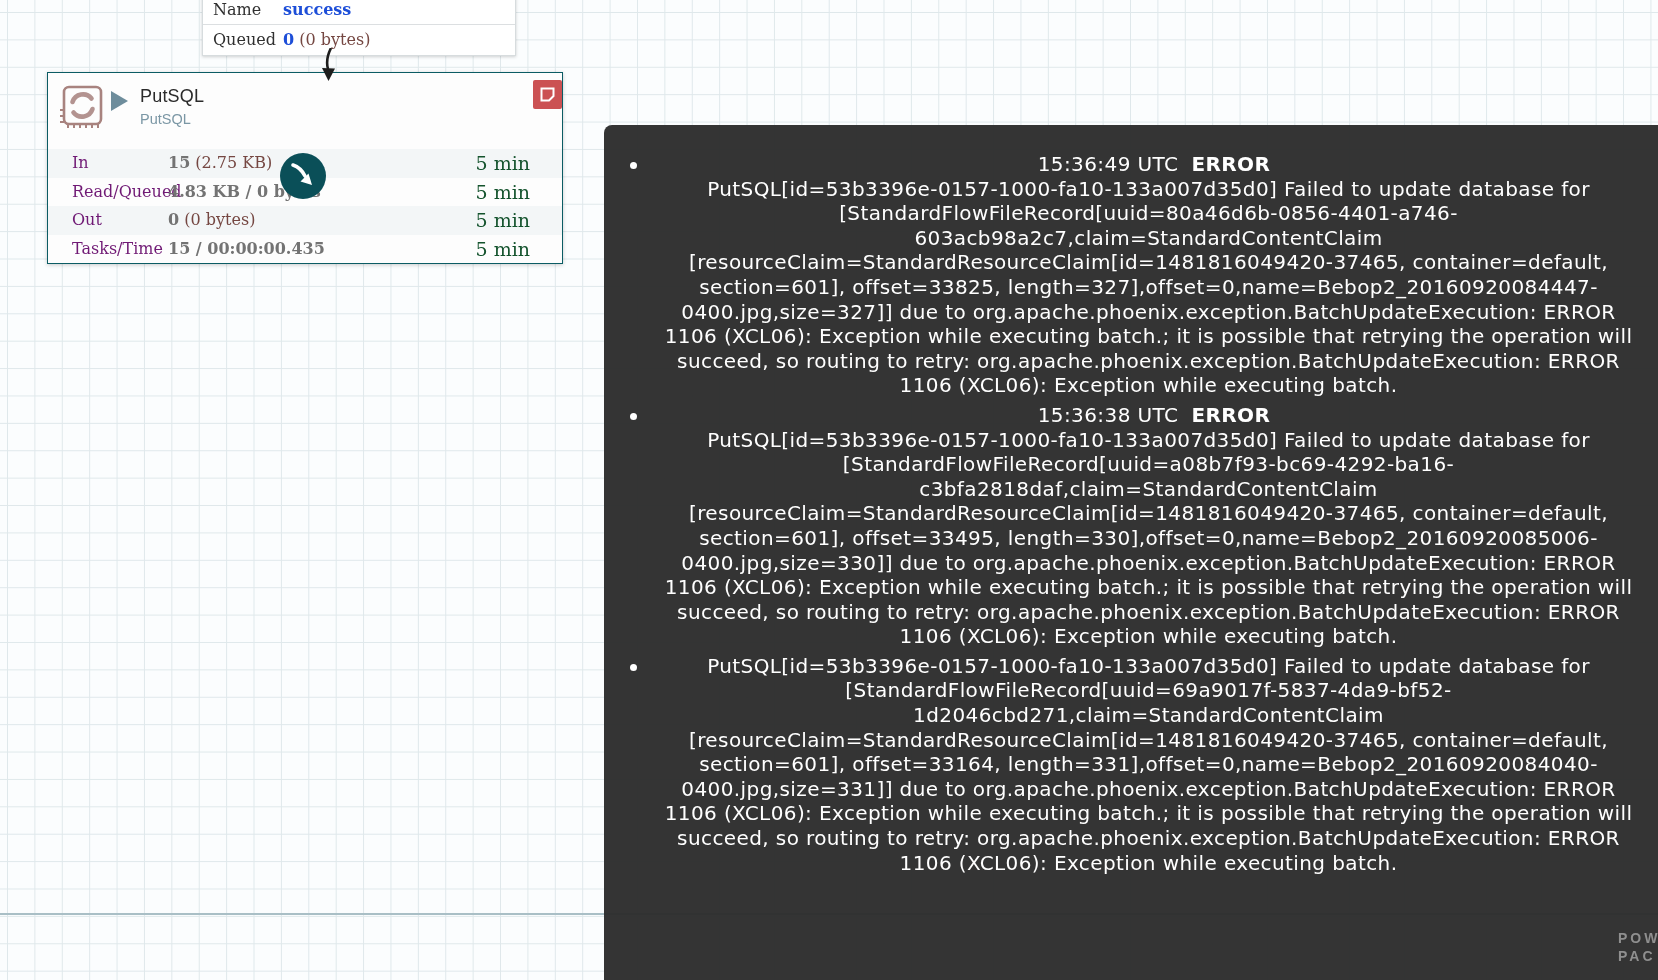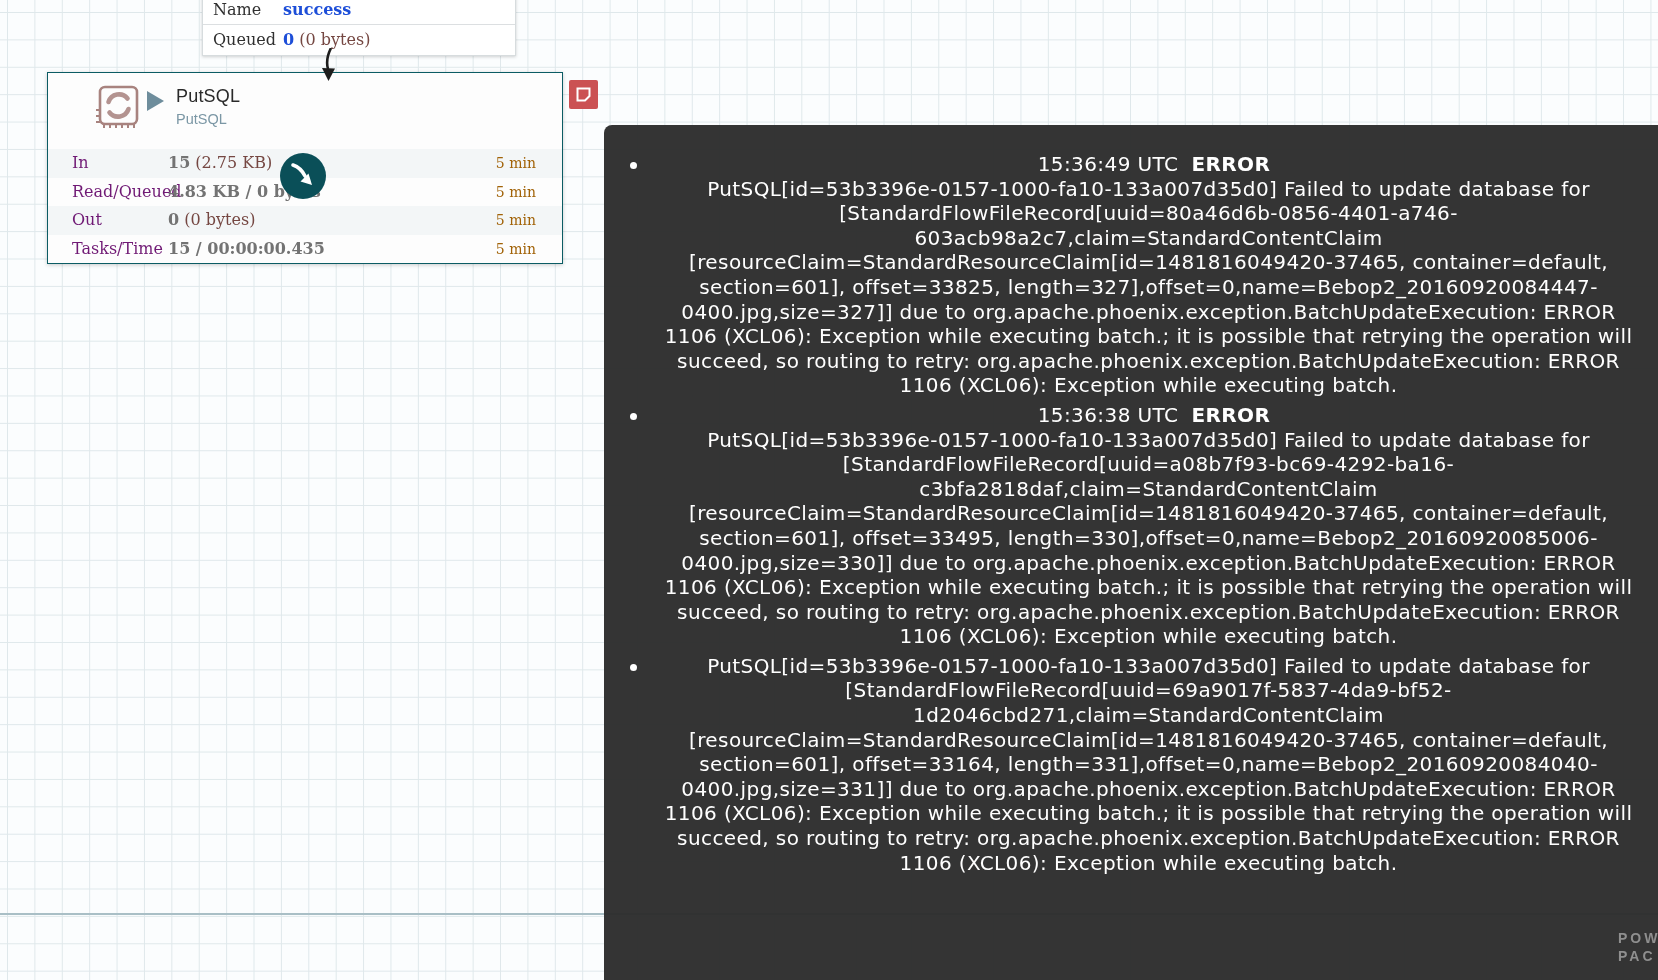--- a/index.html
+++ b/index.html
@@ -28,39 +28,39 @@
   .conn-val{color:#754742;margin-left:8px;}
   .conn-val b{color:#1d4ed8;}
 
   
   .conn-arrow{position:absolute;left:314px;top:48px;z-index:3;}
 
   
   .processor{
     position:absolute;left:47px;top:72px;width:516px;height:192px;
     background:#fdfdfd;border:1.5px solid #0b5c64;box-shadow:0 1px 4px rgba(0,0,0,.2);
-    z-index:2;box-sizing:border-box;padding-left:36px;
+    z-index:2;box-sizing:border-box;
   }
   .proc-header{position:relative;height:74px;}
   .proc-icon{position:absolute;left:12px;top:11px;}
   .run-icon{position:absolute;left:63px;top:18px;}
   .proc-titles{position:absolute;left:92px;top:13px;}
   .proc-title{font-size:18px;color:#2a2a2a;letter-spacing:.2px;}
   .proc-type{font-size:14.5px;color:#7b97a5;margin-top:4px;}
   .bulletin-badge{
     position:absolute;left:485px;top:7px;width:29px;height:29px;background:#cb5153;
     border-radius:2px;display:flex;align-items:center;justify-content:center;
   }
   .stats{position:absolute;left:0;top:76px;width:100%;font-family:"DejaVu Serif",serif;font-size:16px;}
   .stat-row{height:28.5px;line-height:28.5px;position:relative;}
   .stat-row:nth-child(odd){background:#f3f6f7;}
   .stat-label{position:absolute;left:24px;color:#701a75;}
   .stat-value{position:absolute;left:120px;color:#754742;}
   .stat-value b{color:#737373;}
-  .stat-period{position:absolute;right:26px;color:#a16207;font-size:14px;}
+  .stat-period{position:absolute;right:32px;color:#14532d;font-size:19px;}
 
   
   .endpoint{
     position:absolute;left:280px;top:153px;width:46px;height:46px;border-radius:50%;
     background:#0a4f58;z-index:4;display:flex;align-items:center;justify-content:center;
   }
 
   
   .bulletin-panel{
     position:absolute;left:604px;top:125px;width:1070px;height:900px;

